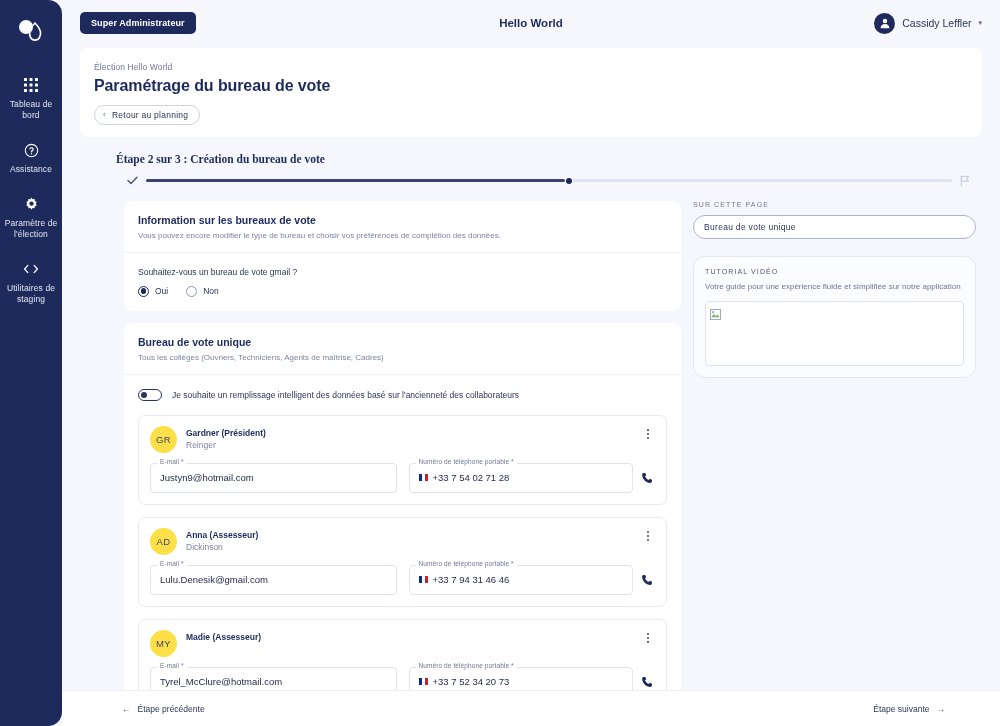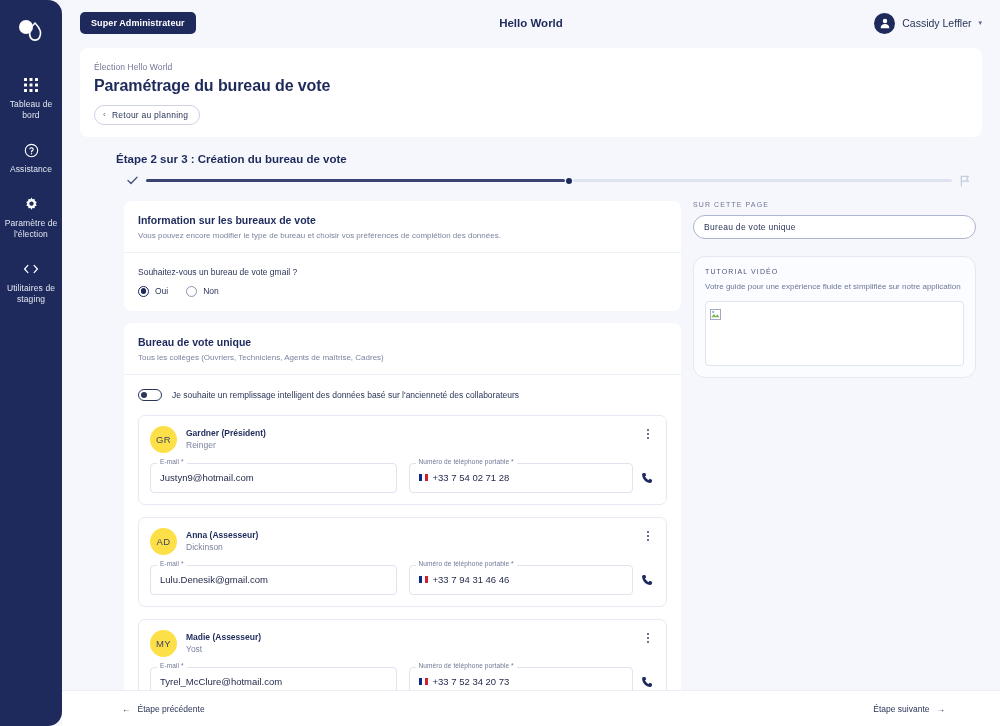--- a/index.html
+++ b/index.html
@@ -67,21 +67,21 @@
   .crumb { font-size:8.5px; color:#6f7696; margin-bottom:5px; letter-spacing:.1px;}
   .ptitle { font-size:16px; font-weight:bold; color:#1d2a5b; letter-spacing:-.1px; margin-bottom:8px;}
   .backbtn {
     display:inline-flex; align-items:center; gap:6px;
     border:1px solid #cdd2e4; border-radius:12px; padding:4px 11px 4px 8px;
     font-size:8.5px; color:#2b3558; background:#fff; cursor:pointer; letter-spacing:.25px;
   }
   .backbtn .chev { font-size:8px; color:#5a6384; }
 
   
-  .steptitle { font-size:11.5px; font-weight:bold; color:#1d2a5b; margin: 16px 0 0 36px; }
+  .steptitle { font-size:11.5px; font-weight:bold; color:#1d2a5b; margin: 16px 0 0 36px; font-family: Liberation Serif, serif; }
   .progress-row { display:flex; align-items:center; gap:0; margin: 10px 10px 0 44px; }
   .prog-check { width:16px; color:#4d5678; display:flex; align-items:center; justify-content:center; }
   .prog-bar { flex:1 1 auto; display:flex; align-items:center; height:10px; margin:0 6px; }
   .prog-fill { height:2.5px; background:#3a4373; border-radius:2px; }
   .prog-dot { width:6px; height:6px; border-radius:50%; background:#1d2a5b; margin:0 1px; flex:0 0 auto;}
   .prog-rest { height:2.5px; background:#dfe3f1; border-radius:2px; flex:1 1 auto; }
   .prog-flag { width:14px; color:#c7cce0; display:flex; align-items:center; justify-content:center; }
 
   
   .cols { display:flex; gap:12px; margin: 14px 0 0 44px; padding-right:6px; }
@@ -393,21 +393,20 @@
                     </span>
                   </div>
                 </div>
               </div>
 
               <div class="person">
                 <div class="p-head">
                   <span class="p-av">MY</span>
                   <span class="p-names">
                     <span class="p-role" style="display:block">Madie (Assesseur)</span>
-                    <span class="p-last" style="display:block">Yost</span>
                   </span>
                   <span class="kebab">
                       <i></i>
                       <i></i>
                       <i></i>
                     </span>
                 </div>
                 <div class="fields">
                   <div class="field">
                     <span class="flegend">E-mail *</span>

